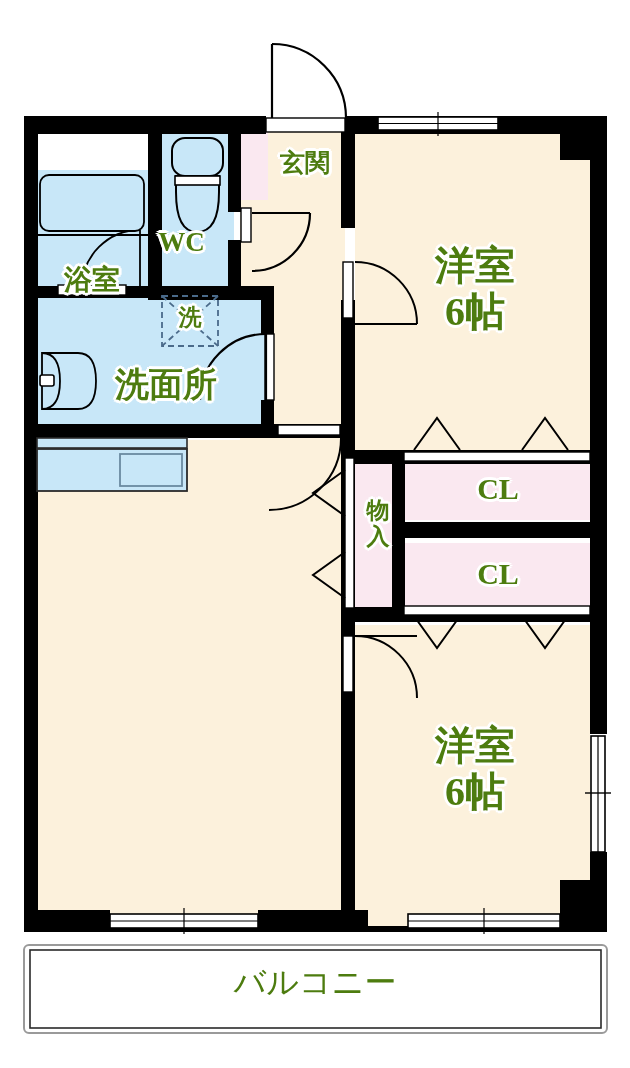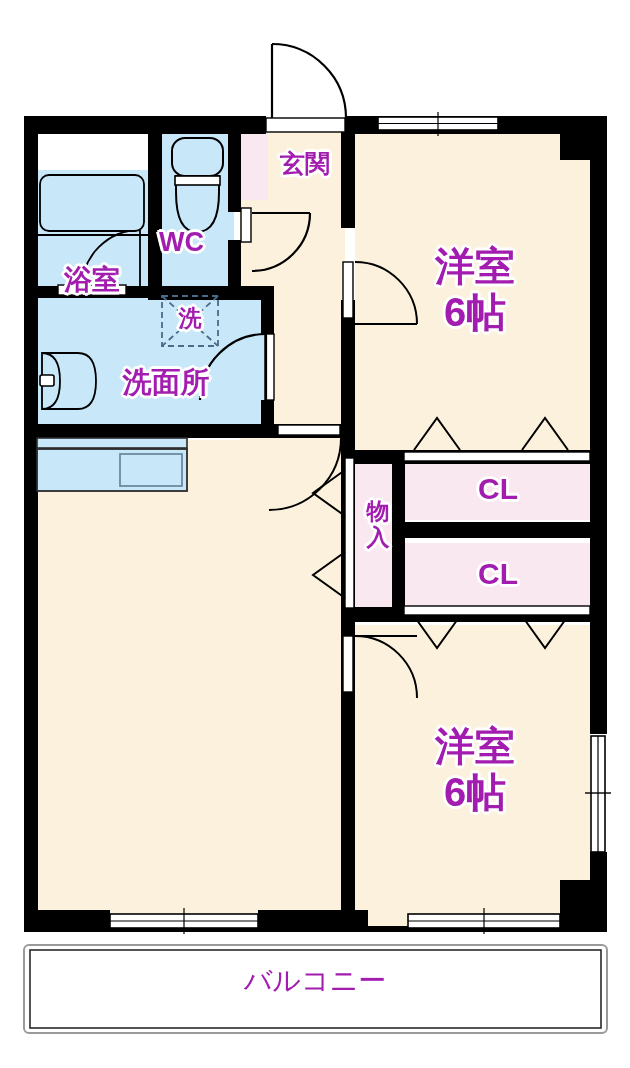--- a/index.html
+++ b/index.html
@@ -21,23 +21,23 @@
   }
   svg.plan {
     position: absolute;
     left: 0;
     top: 0;
     width: 630px;
     height: 1068px;
   }
   .lbl {
     position: absolute;
-    font-family: Liberation Sans, sans-serif;
+    font-family: Liberation Serif, serif;
     font-weight: bold;
-    color: #a21caf;
+    color: #4d7c0f;
     text-align: center;
     white-space: nowrap;
     line-height: 1.05;
     -webkit-text-stroke: 3px #ffffff;
     paint-order: stroke fill;
     pointer-events: none;
   }
   .halo {
     text-shadow:
       2px 0 0 #fff, -2px 0 0 #fff, 0 2px 0 #fff, 0 -2px 0 #fff,
@@ -280,28 +280,28 @@
     <div>洋室</div>
     <div style="font-size:40px; margin-top:4px;">6帖</div>
   </div>
 
   <div class="lbl halo" style="left:265px; top:150px; width:80px; font-size:25px;">玄関</div>
 
   <div class="lbl halo" style="left:145px; top:228px; width:73px; font-size:27px;">WC</div>
 
   <div class="lbl halo" style="left:40px; top:265px; width:104px; font-size:28px;">浴室</div>
 
-  <div class="lbl halo" style="left:108px; top:367px; width:116px; font-size:29px;">洗面所</div>
+  <div class="lbl halo" style="left:108px; top:367px; width:116px; font-size:34px;">洗面所</div>
 
   <div class="lbl halo" style="left:162px; top:306px; width:56px; font-size:23px;">洗</div>
 
   <div class="lbl halo" style="left:440px; top:473px; width:116px; font-size:30px;">CL</div>
 
   <div class="lbl halo" style="left:440px; top:558px; width:116px; font-size:30px;">CL</div>
 
   <div class="lbl halo" style="left:357px; top:498px; width:42px; font-size:23px; line-height:1.15;">
     <div>物</div>
     <div>入</div>
   </div>
 
-  <div class="lbl halo" style="left:180px; top:966px; width:270px; font-size:28px; font-weight:normal;">バルコニー</div>
+  <div class="lbl halo" style="left:180px; top:966px; width:270px; font-size:32px; font-weight:normal;">バルコニー</div>
 
 </div>
 
 </body></html>

